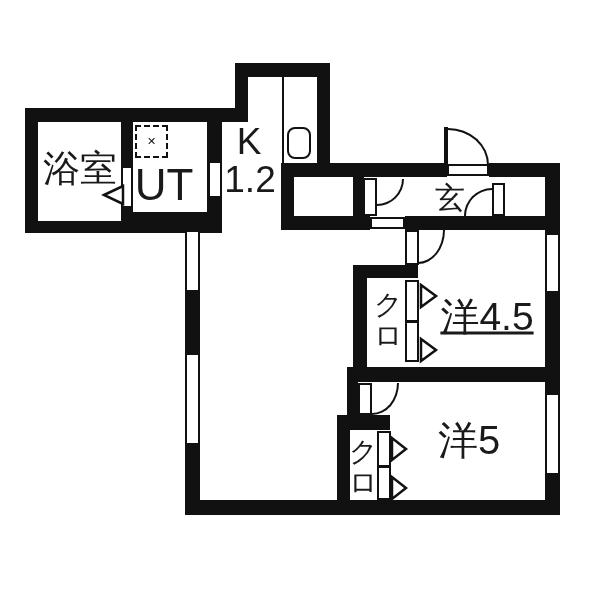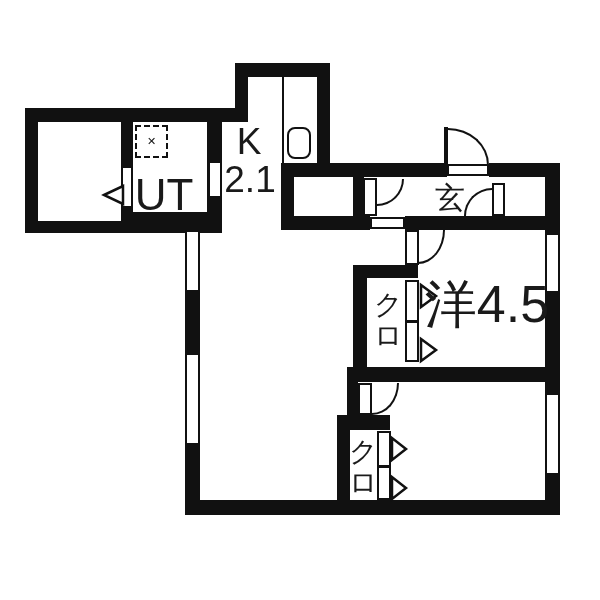--- a/index.html
+++ b/index.html
@@ -95,21 +95,23 @@
   </div>
 
   <svg class="overlay" width="600" height="600" viewBox="0 0 600 600">
     <polygon points="104,195 123,186 123,204" fill="#fff" stroke="#111" stroke-width="2.5"></polygon>
     <polygon points="421,285 421,307 436,296" fill="#fff" stroke="#111" stroke-width="2.5"></polygon>
     <polygon points="421,339 421,361 436,350" fill="#fff" stroke="#111" stroke-width="2.5"></polygon>
     <polygon points="392,438 392,460 406,449" fill="#fff" stroke="#111" stroke-width="2.5"></polygon>
     <polygon points="392,477 392,499 406,488" fill="#fff" stroke="#111" stroke-width="2.5"></polygon>
   </svg>
 
-  <div class="lbl" style="left:164px;top:185px;font-size:44px;margin-top:10px;">UT</div>
+  <div class="lbl" style="left:80px;top:168px;font-size:37px;">浴室</div>
+  <div class="lbl" style="left:164px;top:185px;font-size:44px;">UT</div>
   <div class="lbl" style="left:249px;top:141px;font-size:37px;">K</div>
-  <div class="lbl" style="left:250px;top:179px;font-size:37px;">2.1</div>
+  <div class="lbl" style="left:250px;top:179px;font-size:37px;">1.2</div>
   <div class="lbl" style="left:450px;top:198px;font-size:30px;">玄</div>
-  <div class="lbl" style="left:487px;top:304px;font-size:52px;">洋4.5</div>
+  <div class="lbl" style="left:487px;top:316px;font-size:39px;text-decoration:underline;">洋4.5</div>
+  <div class="lbl" style="left:469px;top:440px;font-size:40px;">洋5</div>
   <div class="lbl-v" style="left:388px;top:320px;font-size:28px;">クロ</div>
   <div class="lbl-v" style="left:363px;top:467px;font-size:28px;">クロ</div>
 
 </div>
 
 </body></html>

